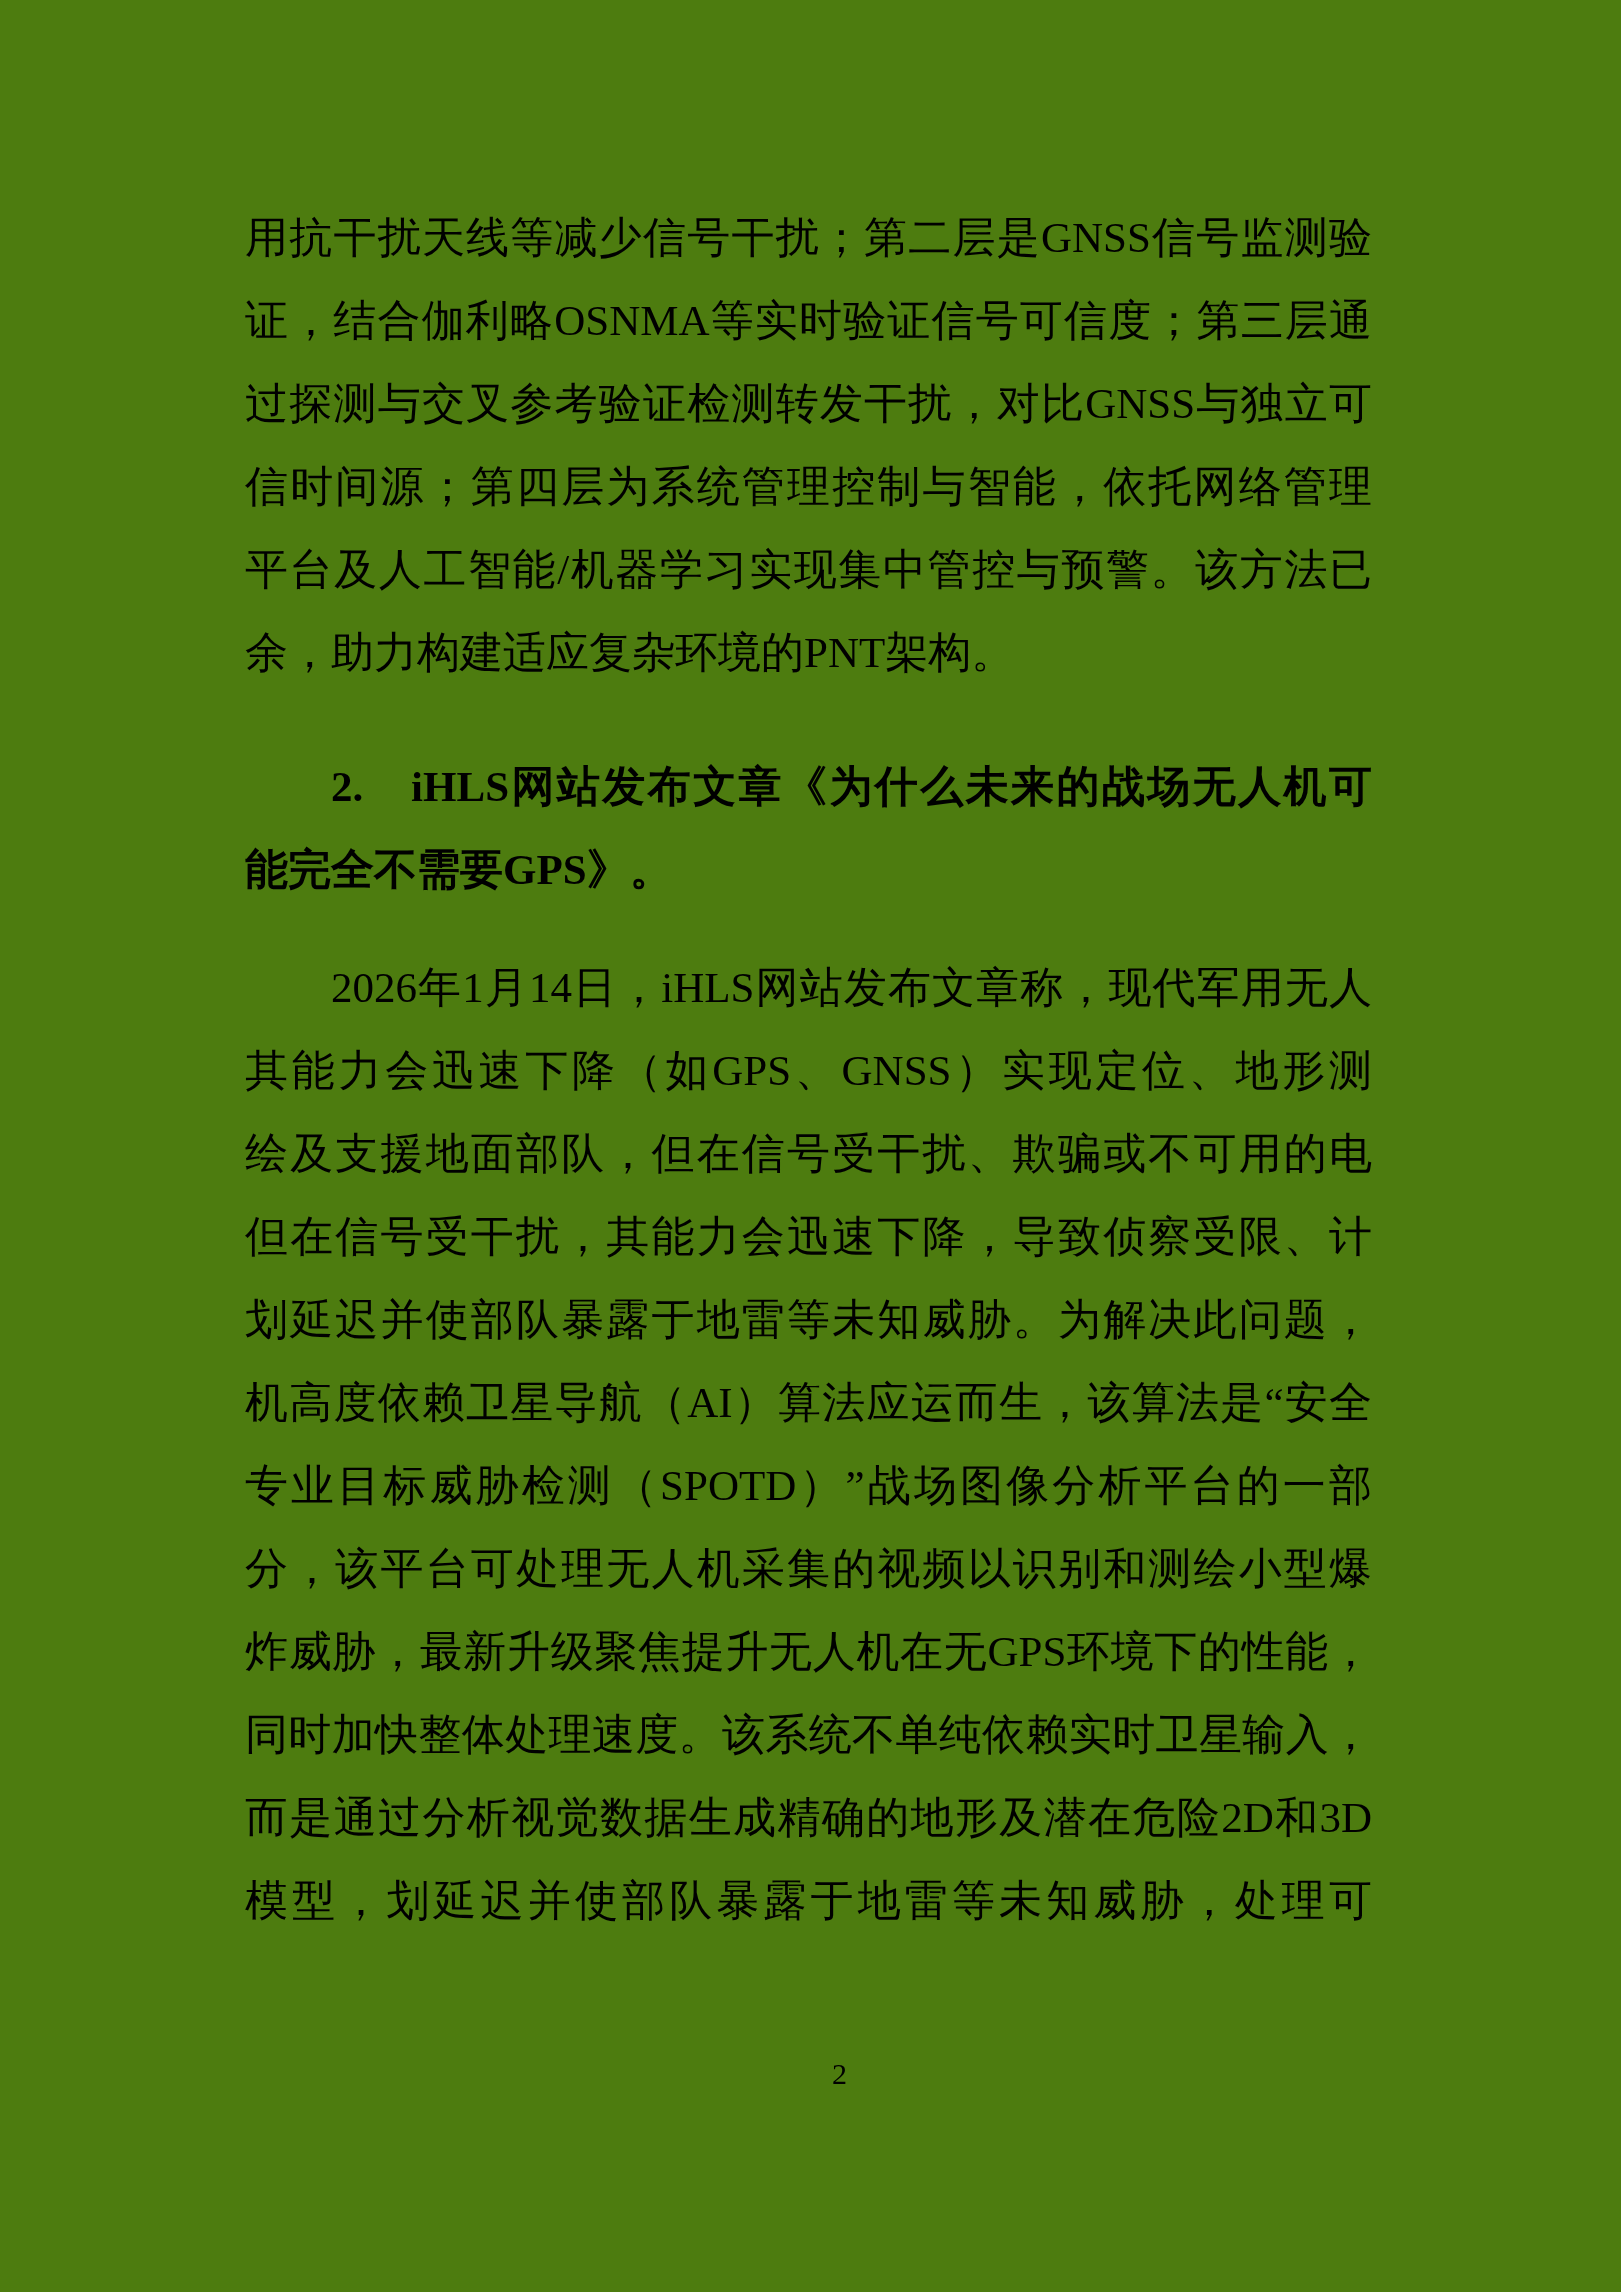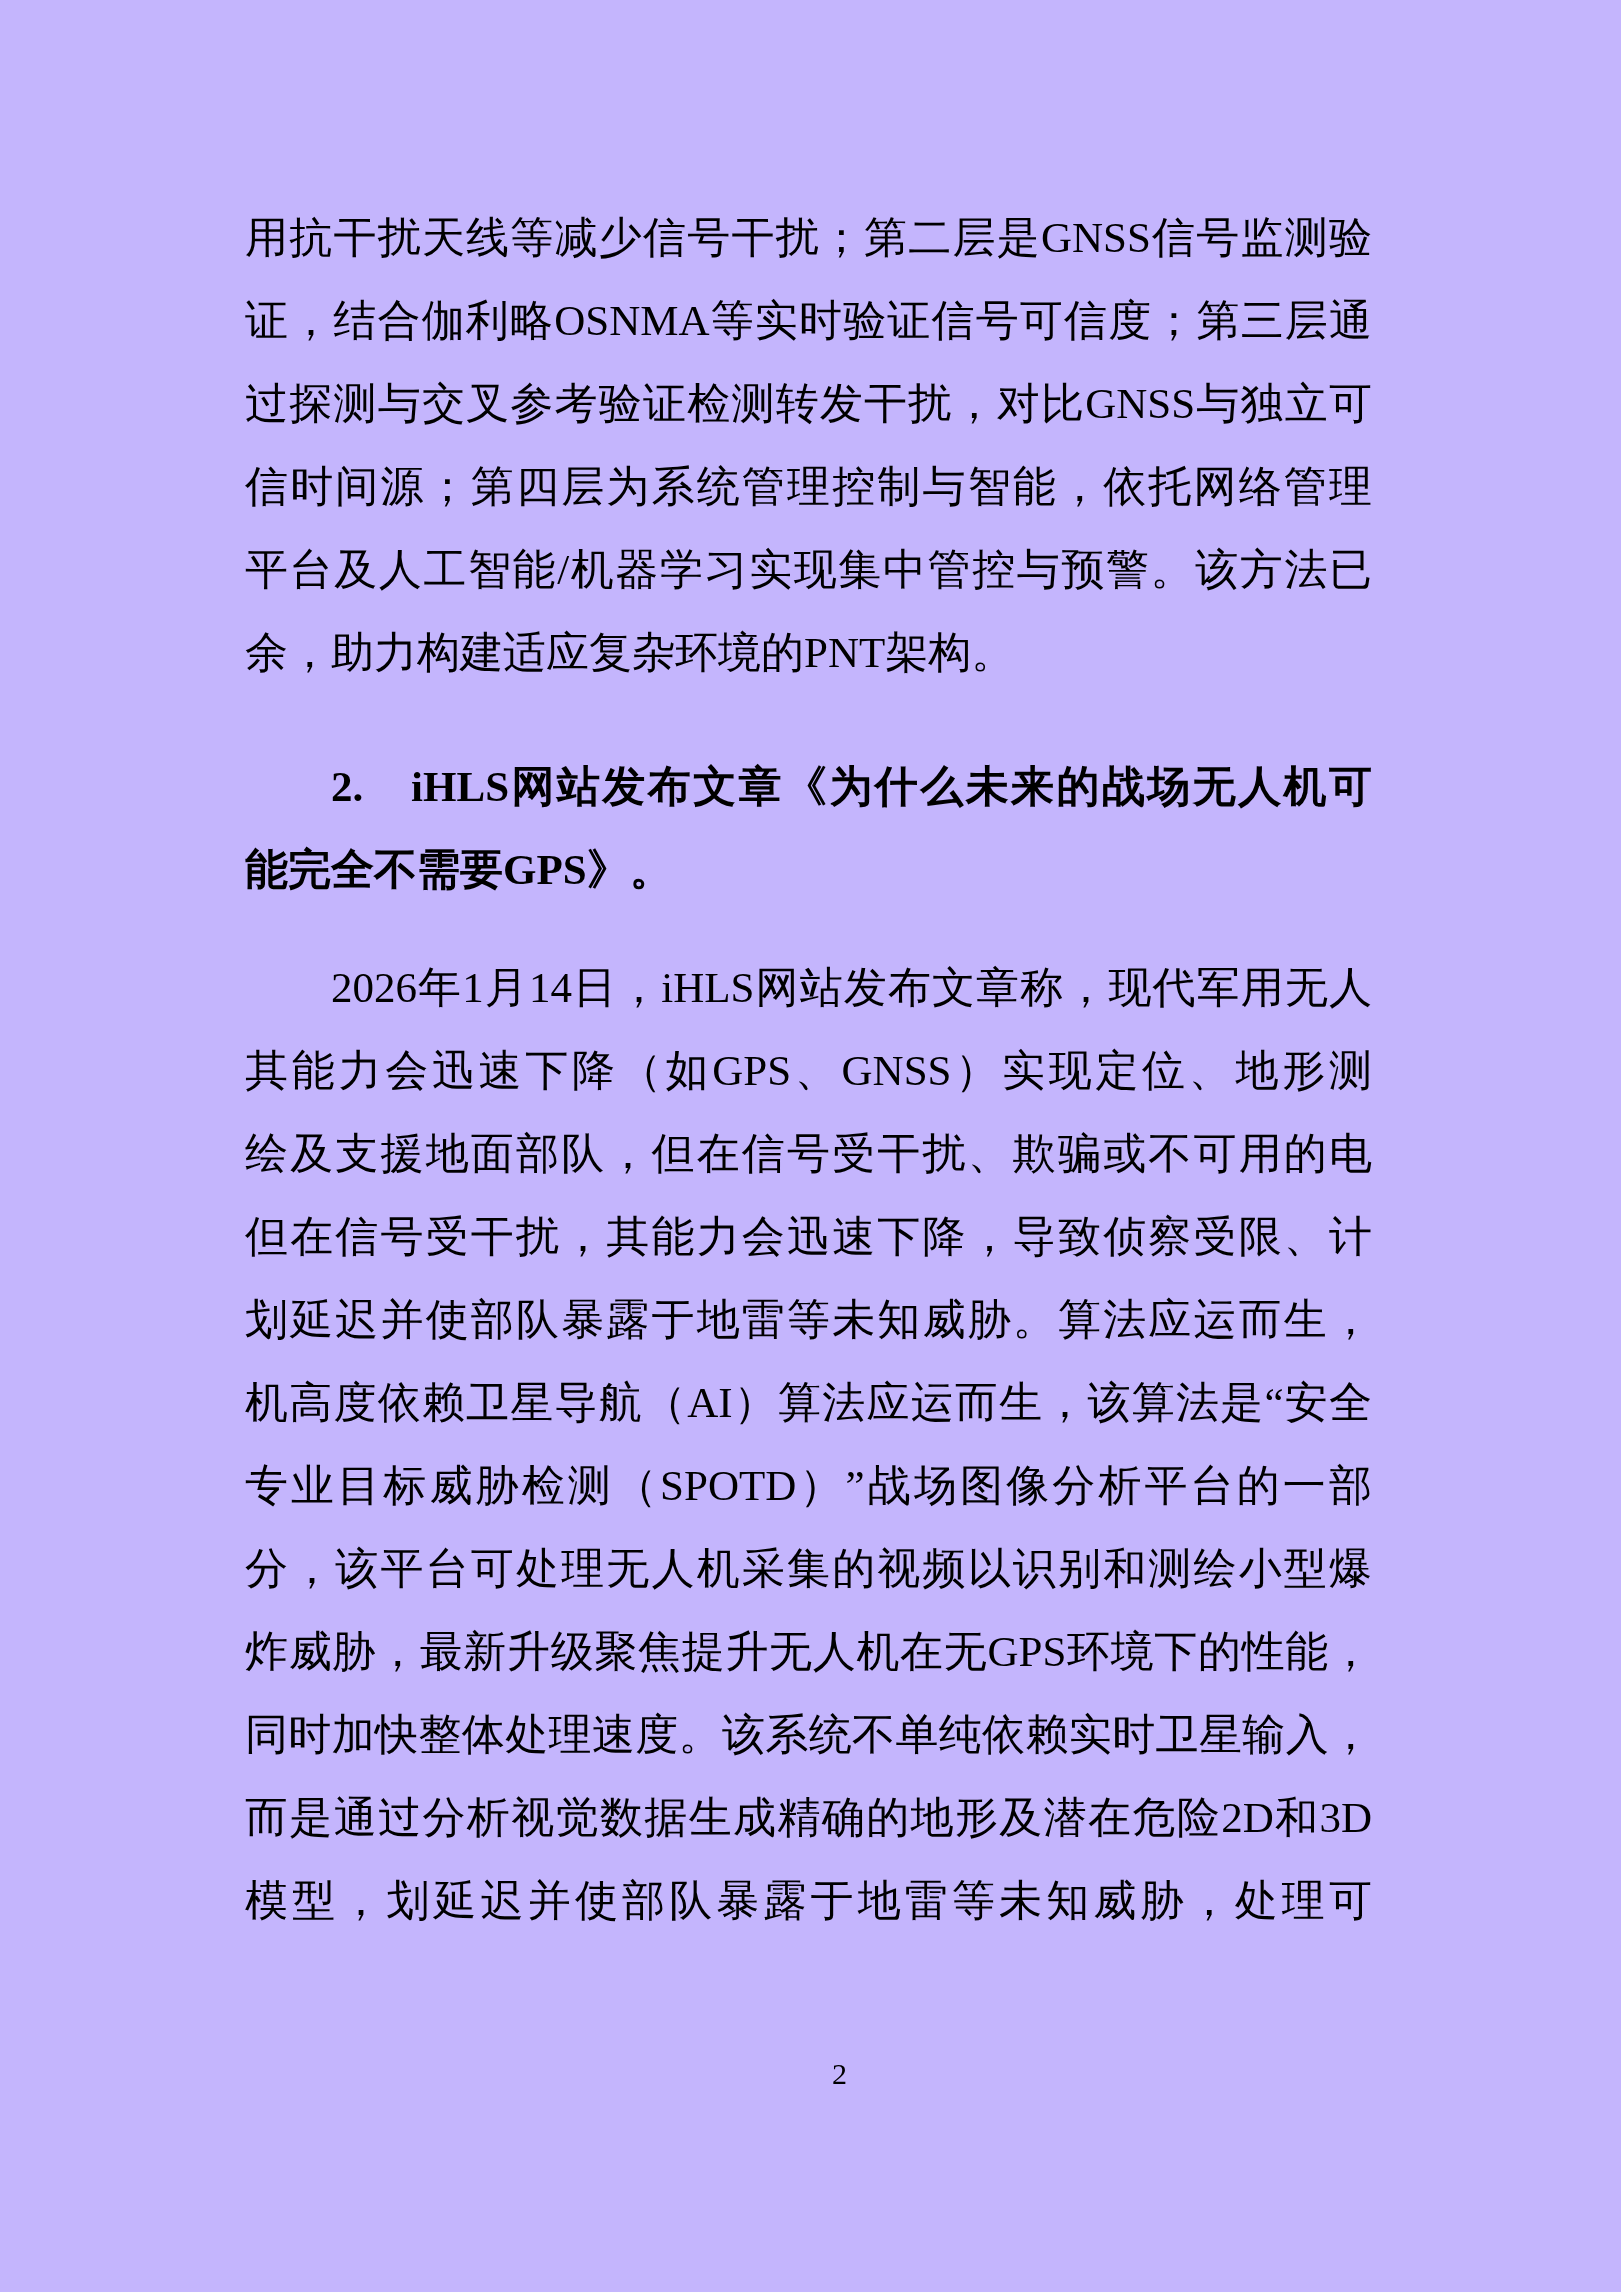--- a/index.html
+++ b/index.html
@@ -4,21 +4,21 @@
 <style>
   html, body {
     margin: 0;
     padding: 0;
     background: #ffffff;
   }
   .page {
     position: relative;
     width: 1621px;
     height: 2293px;
-    background: #c4b5fd;
+    background: #4d7c0f;
     color: #000000;
     font-family: "Liberation Serif", "DejaVu Serif", serif;
     overflow: hidden;
   }
   .content {
     position: absolute;
     left: 245px;
     top: 196px;
     width: 1127px;
   }
@@ -71,21 +71,21 @@
     <div class="heading-block">
       <div class="line indent">2.　iHLS网站发布文章《为什么未来的战场无人机可</div>
       <div class="line para-end">能完全不需要GPS》。</div>
     </div>
 
     <div>
       <div class="line indent">2026年1月14日，iHLS网站发布文章称，现代军用无人</div>
       <div class="line">其能力会迅速下降（如GPS、GNSS）实现定位、地形测</div>
       <div class="line">绘及支援地面部队，但在信号受干扰、欺骗或不可用的电</div>
       <div class="line">但在信号受干扰，其能力会迅速下降，导致侦察受限、计</div>
-      <div class="line">划延迟并使部队暴露于地雷等未知威胁。算法应运而生，</div>
+      <div class="line">划延迟并使部队暴露于地雷等未知威胁。为解决此问题，</div>
       <div class="line">机高度依赖卫星导航（AI）算法应运而生，该算法是“安全</div>
       <div class="line">专业目标威胁检测（SPOTD）”战场图像分析平台的一部</div>
       <div class="line">分，该平台可处理无人机采集的视频以识别和测绘小型爆</div>
       <div class="line">炸威胁，最新升级聚焦提升无人机在无GPS环境下的性能，</div>
       <div class="line">同时加快整体处理速度。该系统不单纯依赖实时卫星输入，</div>
       <div class="line">而是通过分析视觉数据生成精确的地形及潜在危险2D和3D</div>
       <div class="line">模型，划延迟并使部队暴露于地雷等未知威胁，处理可</div>
     </div>
 
   </div>

